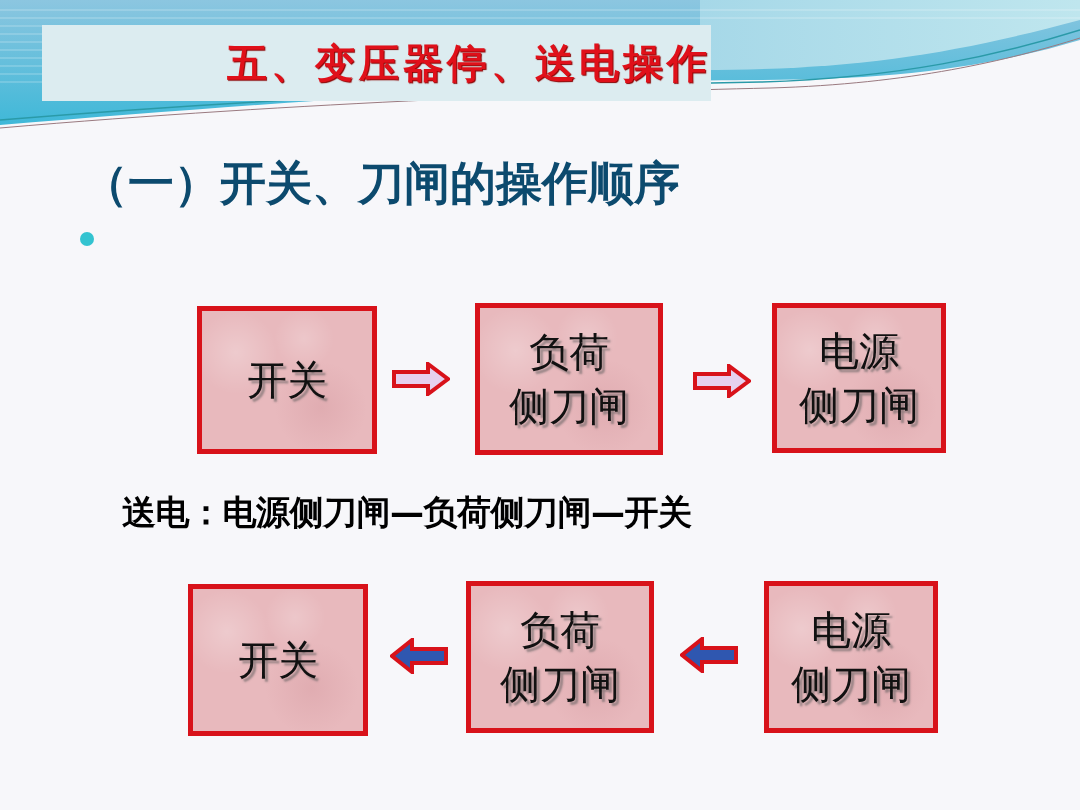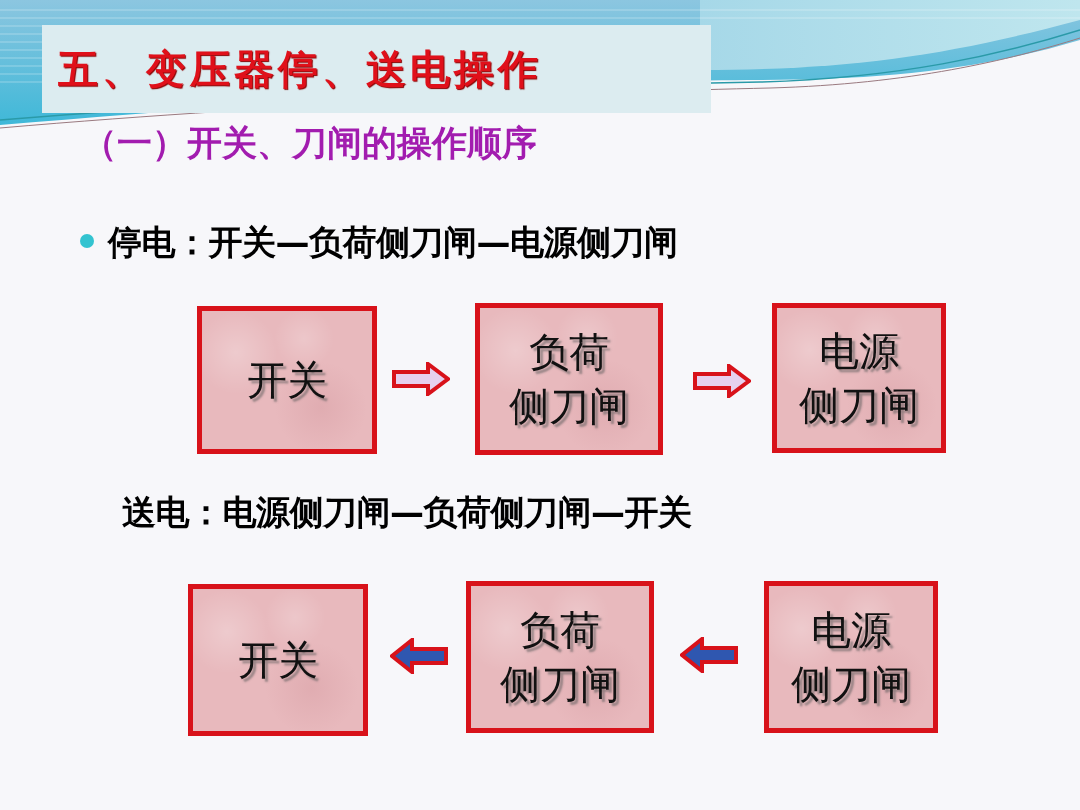--- a/index.html
+++ b/index.html
@@ -1,20 +1,20 @@
 <!DOCTYPE html>
 <html><head>
 <meta charset="utf-8">
 <style>
   html,body{margin:0;padding:0;}
   body{width:1080px;height:810px;position:relative;overflow:hidden;background:#f7f7fa;font-family:"DejaVu Sans",sans-serif;}
   .bg-wave{position:absolute;left:0;top:0;width:1080px;height:140px;}
-  .title-bar{position:absolute;left:42px;top:25px;width:669px;height:88px;background:#dcecf0;display:flex;align-items:center;}
+  .title-bar{position:absolute;left:42px;top:25px;width:669px;height:76px;background:#dcecf0;display:flex;align-items:center;justify-content:flex-end;}
   .title-text{margin-left:16px;font-size:40px;font-weight:bold;color:#e0101a;letter-spacing:4px;font-family:"DejaVu Serif",serif;text-shadow:1px 1px 1px #8a0000;}
-  .subtitle{position:absolute;left:82px;top:120px;font-size:35px;font-weight:bold;color:#a21caf;font-family:"DejaVu Sans",sans-serif;}
+  .subtitle{position:absolute;left:82px;top:153px;font-size:46px;font-weight:bold;color:#0c4a6e;font-family:"DejaVu Sans",sans-serif;}
   .line{position:absolute;font-size:34px;font-weight:bold;color:#000;font-family:"DejaVu Sans",sans-serif;letter-spacing:-0.5px;}
   .line1{left:80px;top:220px;}
   .line2{left:122px;top:490px;}
   .bullet{display:inline-block;width:14px;height:14px;border-radius:50%;background:#33c3d0;margin-right:14px;vertical-align:middle;position:relative;top:-4px;}
   .box{position:absolute;border:5px solid #d8121a;background:#e8b9bd;
        background-image:radial-gradient(circle at 20% 30%,rgba(255,255,255,0.25) 0,transparent 25%),radial-gradient(circle at 70% 70%,rgba(180,100,110,0.15) 0,transparent 30%),radial-gradient(circle at 60% 20%,rgba(255,255,255,0.2) 0,transparent 20%);
        display:flex;align-items:center;justify-content:center;flex-direction:column;box-sizing:border-box;}
   .box span{font-family:"DejaVu Serif",serif;font-size:40px;color:#111;line-height:54px;text-shadow:3px 3px 2px rgba(90,90,90,0.55);text-align:center;}
   .arrow{position:absolute;}
 </style>
@@ -51,21 +51,21 @@
   </g>
 </svg>
 
 <div class="title-bar">
   <span class="title-text">五、变压器停、送电操作</span>
 </div>
 
 <div class="subtitle">（一）开关、刀闸的操作顺序</div>
 
 <div class="line line1">
-  <span class="bullet"></span><span>停电：开关—负荷侧刀闸—电源侧刀闸</span>
+  <span class="bullet"></span>
 </div>
 
 <div class="box" style="left:197px;top:306px;width:180px;height:148px;">
   <span>开关</span>
 </div>
 <svg class="arrow" style="left:392px;top:362px;" width="58" height="34">
   <path d="M2,10 L36,10 L36,2 L56,17 L36,32 L36,24 L2,24 Z" fill="#e6d0ee" stroke="#d8121a" stroke-width="4" stroke-linejoin="miter"></path>
 </svg>
 <div class="box" style="left:475px;top:303px;width:188px;height:152px;">
   <span>负荷</span>

